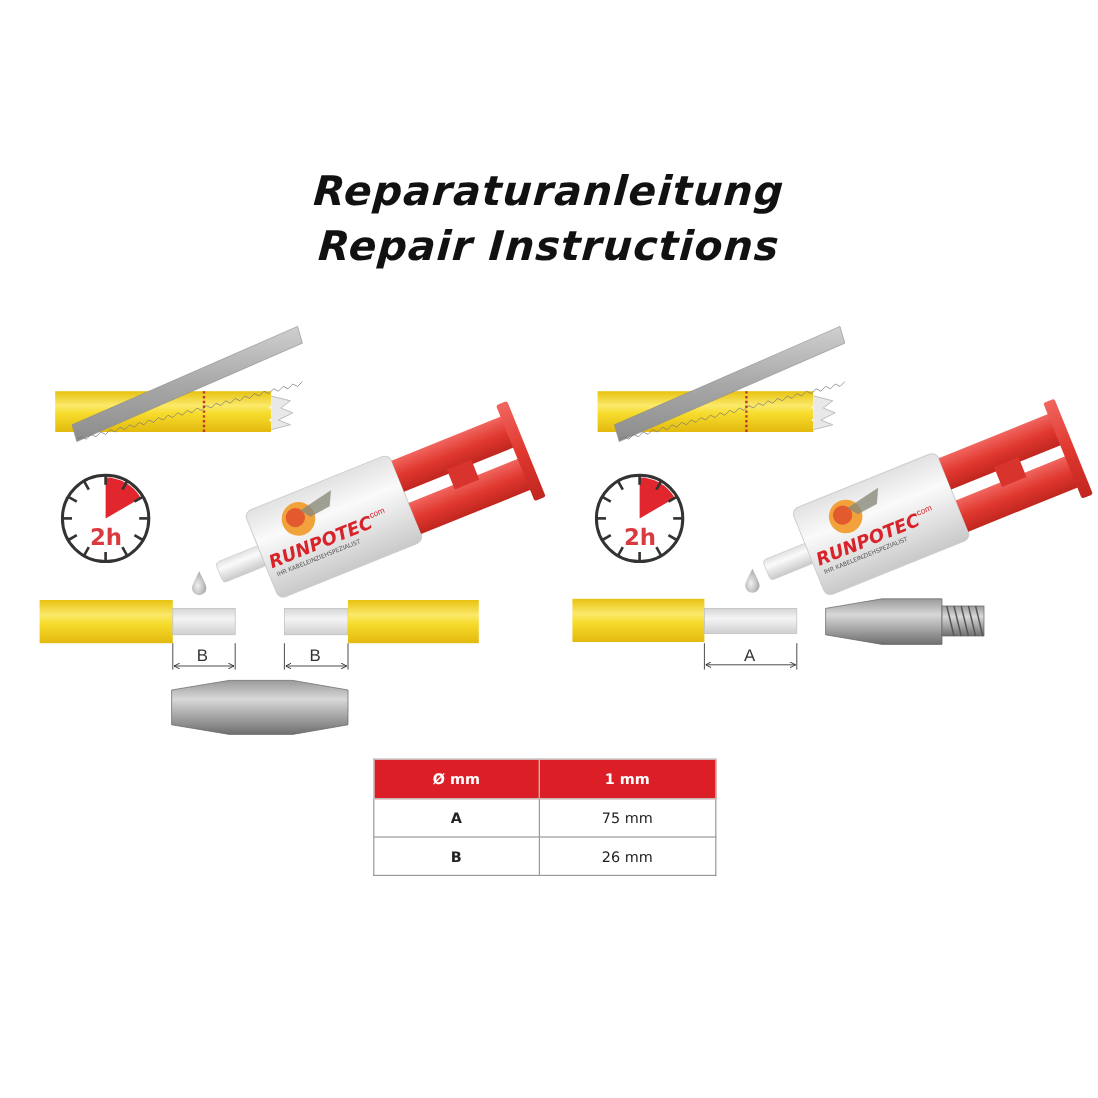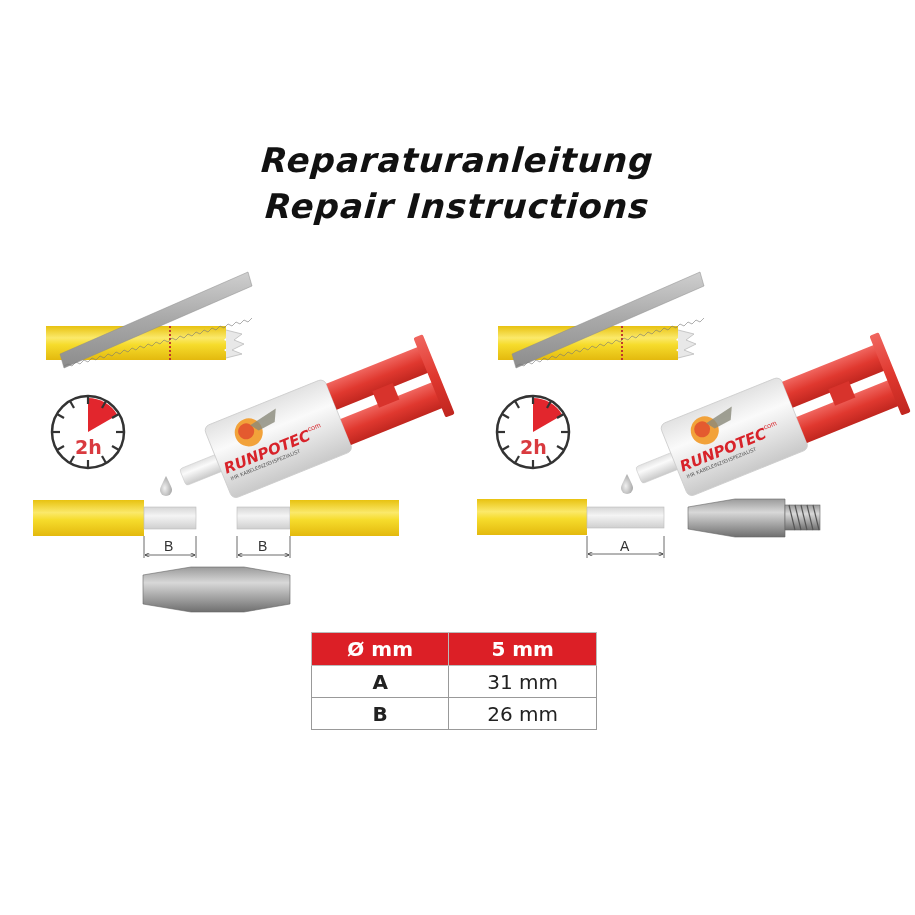--- a/index.html
+++ b/index.html
@@ -6,21 +6,21 @@
   body { width: 915px; height: 915px; position: relative; overflow: hidden; font-family: "Liberation Sans", sans-serif; }
   .title { position: absolute; left: 0; width: 915px; text-align: center; font-family: "DejaVu Sans", sans-serif; font-weight: bold; font-style: italic; font-size: 34px; color: #111; letter-spacing: 1px; transform: skewX(-4deg); }
   .title.t1 { top: 140px; }
   .title.t2 { top: 186px; }
   svg.art { position: absolute; left: 0; top: 0; }
   .dimlabel { font-family: "Liberation Sans", sans-serif; font-size: 14px; fill: #333; }
   .clocktext { font-family: "DejaVu Sans", sans-serif; font-weight: bold; font-size: 19px; fill: #d93a3f; }
   .brand { font-family: "DejaVu Sans", sans-serif; font-weight: bold; font-size: 15px; fill: #d8232a; font-style: italic; }
   .brand2 { font-family: "DejaVu Sans", sans-serif; font-size: 5px; fill: #555; }
   .brandcom { font-family: "Liberation Sans", sans-serif; font-size: 7px; fill: #d8232a; }
-  table.spec { position: absolute; left: 311px; top: 632px; width: 286px; border-collapse: collapse; font-family: "DejaVu Sans", sans-serif; font-size: 20px; }
+  table.spec { position: absolute; left: 311px; top: 632px; width: 286px; border-collapse: collapse; font-family: "DejaVu Sans", sans-serif; font-size: 12px; }
   table.spec th { background: #dc1f26; color: #fff; font-weight: bold; height: 30px; border: 1px solid #bbb; }
   table.spec td { height: 29px; border: 1px solid #999; text-align: center; color: #222; }
   table.spec td.rowlabel { font-weight: bold; }
 </style>
 </head>
 <body>
 
 <div class="title t1">Reparaturanleitung</div>
 <div class="title t2">Repair Instructions</div>
 
@@ -193,26 +193,26 @@
       <line x1="807" y1="505" x2="813" y2="530"></line>
       <line x1="813" y1="505" x2="819" y2="530"></line>
     </g>
   </g>
 </svg>
 
 <table class="spec">
   <thead>
     <tr>
       <th>Ø mm</th>
-      <th>5 mm</th>
+      <th>1 mm</th>
     </tr>
   </thead>
   <tbody>
     <tr>
       <td class="rowlabel">A</td>
-      <td>31 mm</td>
+      <td>75 mm</td>
     </tr>
     <tr>
       <td class="rowlabel">B</td>
       <td>26 mm</td>
     </tr>
   </tbody>
 </table>
 
 </body></html>

